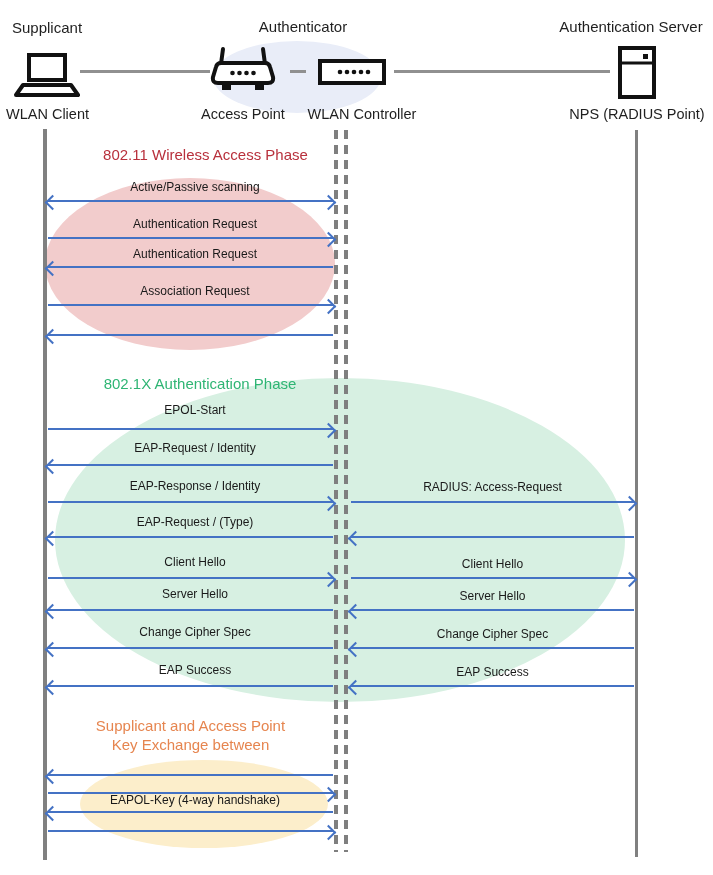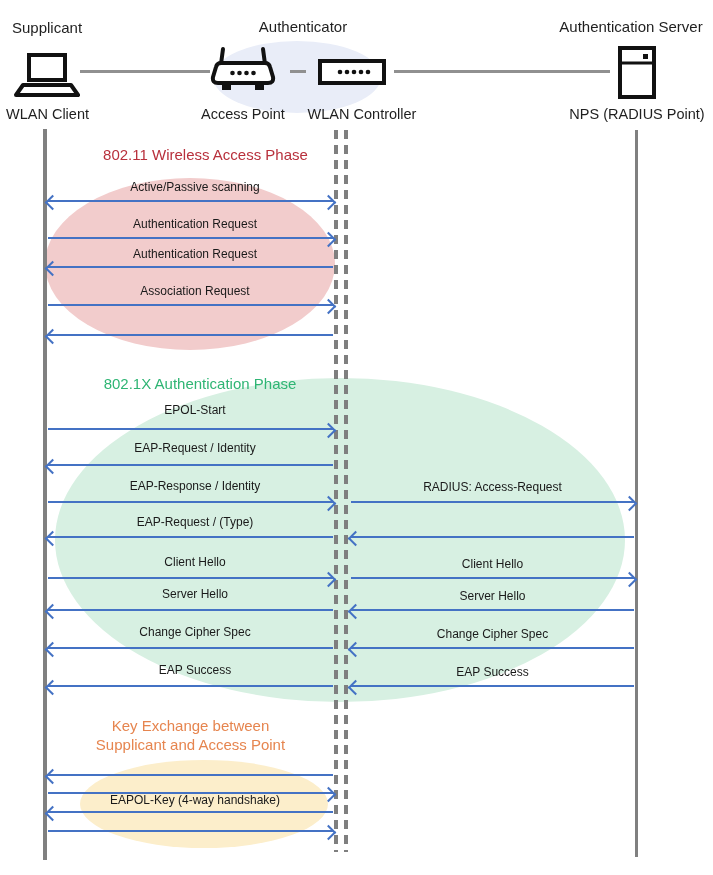--- a/index.html
+++ b/index.html
@@ -142,22 +142,22 @@
   </div>
 
   <div class="dev dev-client">WLAN Client</div>
   <div class="dev dev-ap">Access Point</div>
   <div class="dev dev-ctrl">WLAN Controller</div>
   <div class="dev dev-nps">NPS (RADIUS Point)</div>
 
   <div class="ptitle pt1">802.11 Wireless Access Phase</div>
   <div class="ptitle pt2">802.1X Authentication Phase</div>
   <div class="ptitle pt3">
+    <div>Supplicant and Access Point</div>
     <div>Key Exchange between</div>
-    <div>Supplicant and Access Point</div>
   </div>
 
   <div class="mlbl lspan lb-scan">Active/Passive scanning</div>
   <div class="arr lspanA ar-scan">
       <span class="shaft"></span>
       <span class="head l"></span>
       <span class="head r"></span>
     </div>
 
   <div class="mlbl lspan lb-authreq">Authentication Request</div>

